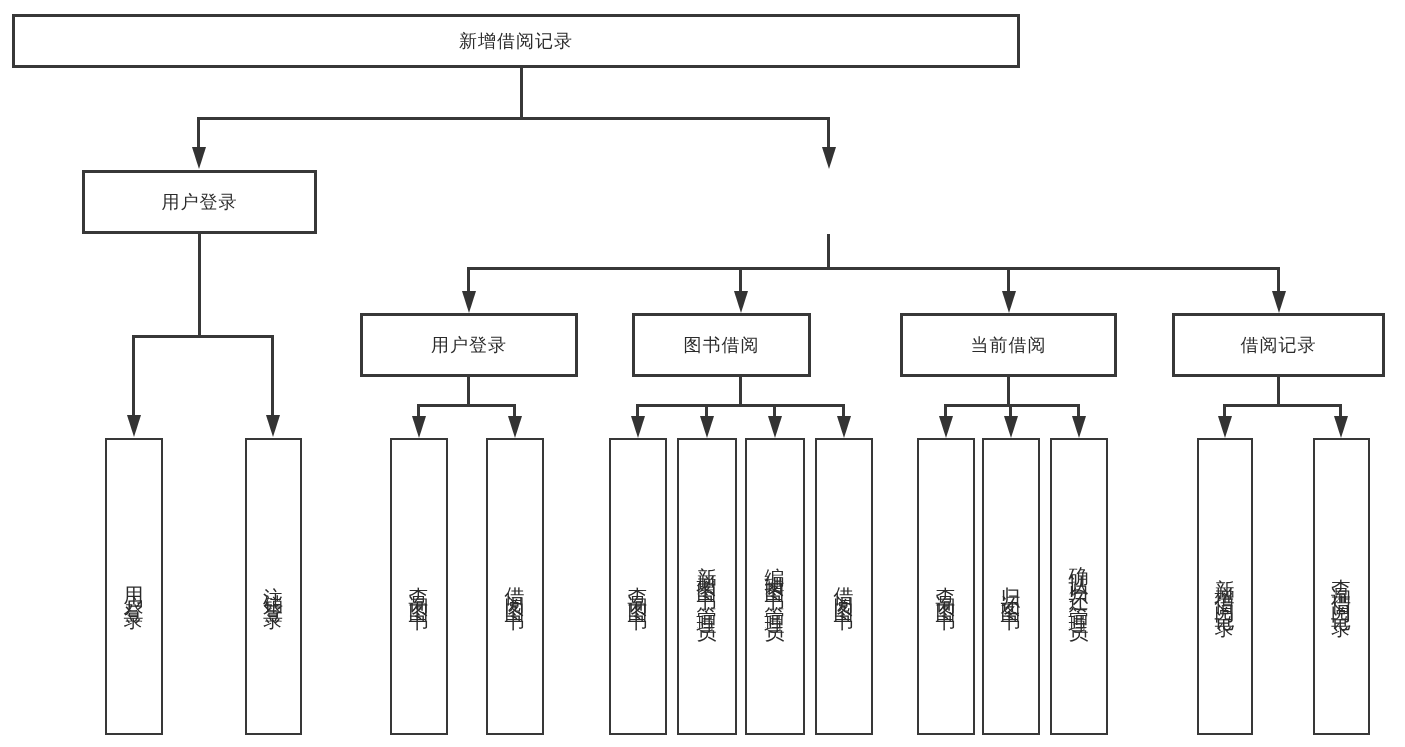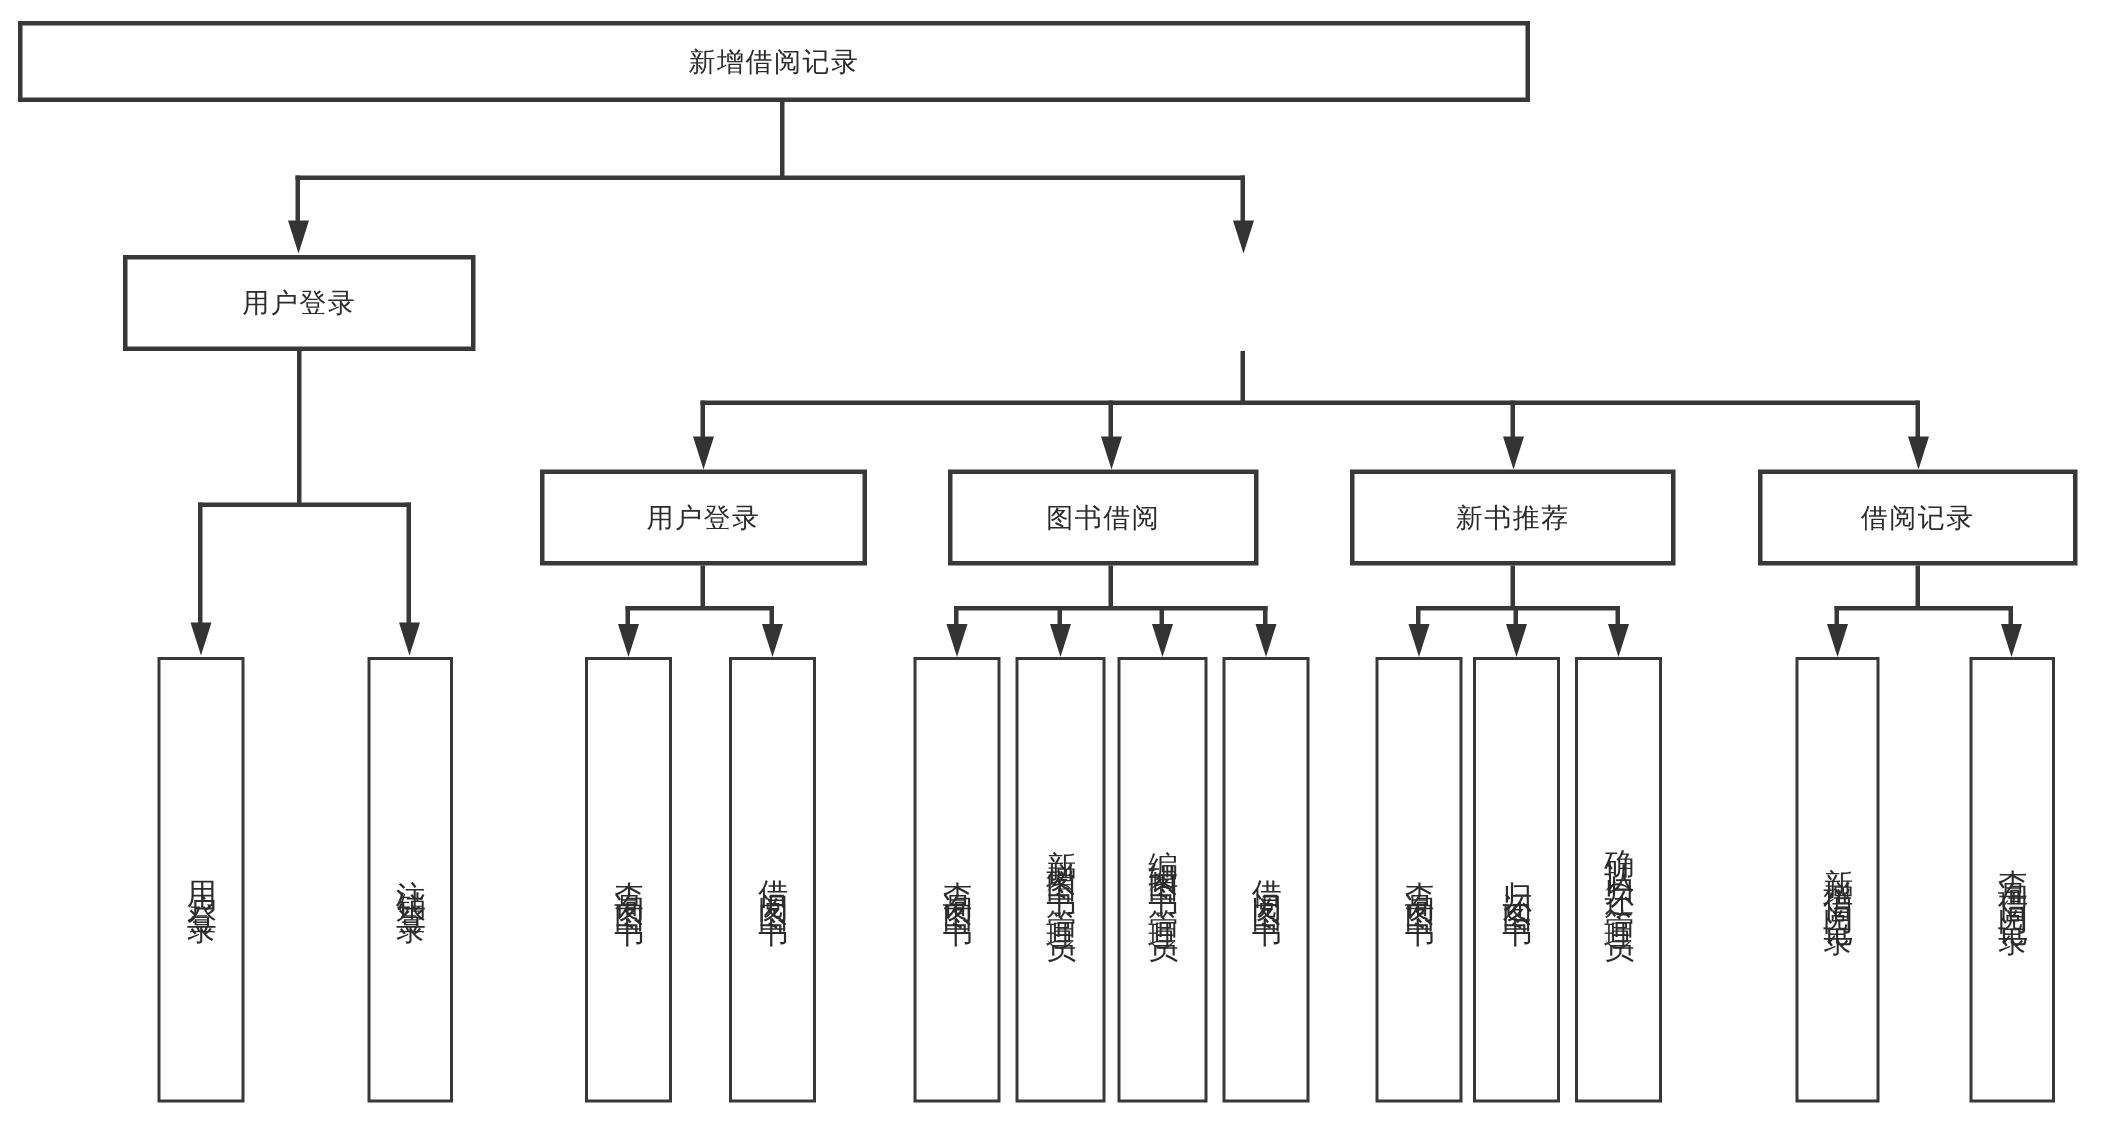--- a/index.html
+++ b/index.html
@@ -92,25 +92,25 @@
   <div class="vl" style="left:739px; top:267px; height:27px;"></div>
   <div class="ah" style="left:734px; top:291px;"></div>
   <div class="vl" style="left:1007px; top:267px; height:27px;"></div>
   <div class="ah" style="left:1002px; top:291px;"></div>
   <div class="vl" style="left:1277px; top:267px; height:27px;"></div>
   <div class="ah" style="left:1272px; top:291px;"></div>
 
   <div class="box" style="left:360px; top:313px; width:218px; height:64px;">
     <span>用户登录</span>
   </div>
-  <div class="box" style="left:632px; top:313px; width:207px; height:64px;">
+  <div class="box" style="left:632px; top:313px; width:179px; height:64px;">
     <span>图书借阅</span>
   </div>
   <div class="box" style="left:900px; top:313px; width:217px; height:64px;">
-    <span>新书推荐</span>
+    <span>当前借阅</span>
   </div>
   <div class="box" style="left:1172px; top:313px; width:213px; height:64px;">
     <span>借阅记录</span>
   </div>
 
   <div class="vl" style="left:467px; top:377px; height:29px;"></div>
   <div class="hl" style="left:417px; top:404px; width:99px;"></div>
   <div class="vl" style="left:417px; top:404px; height:15px;"></div>
   <div class="ah" style="left:412px; top:416px;"></div>
   <div class="vl" style="left:513px; top:404px; height:15px;"></div>

